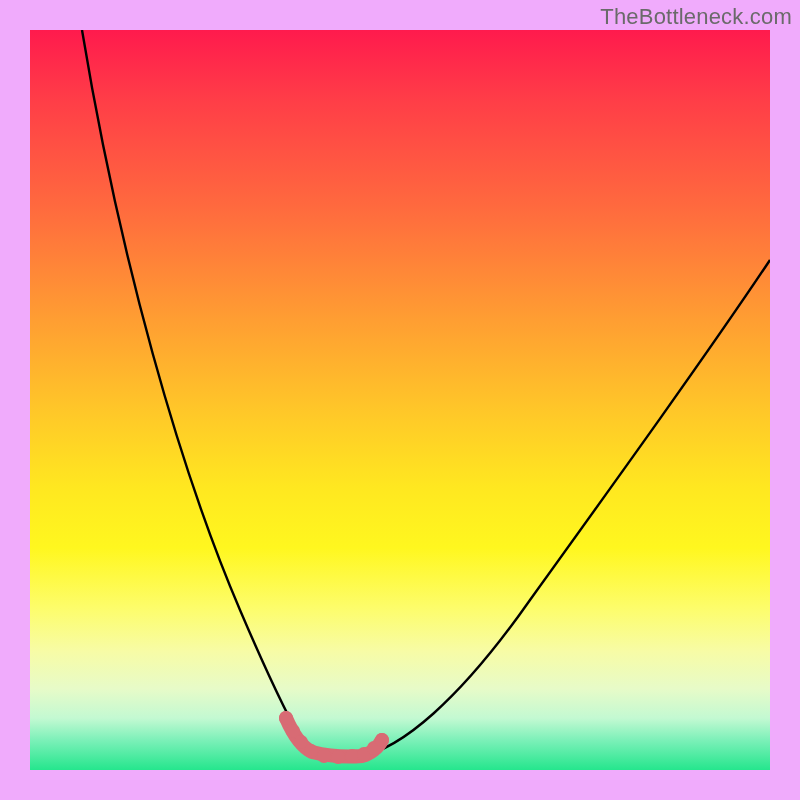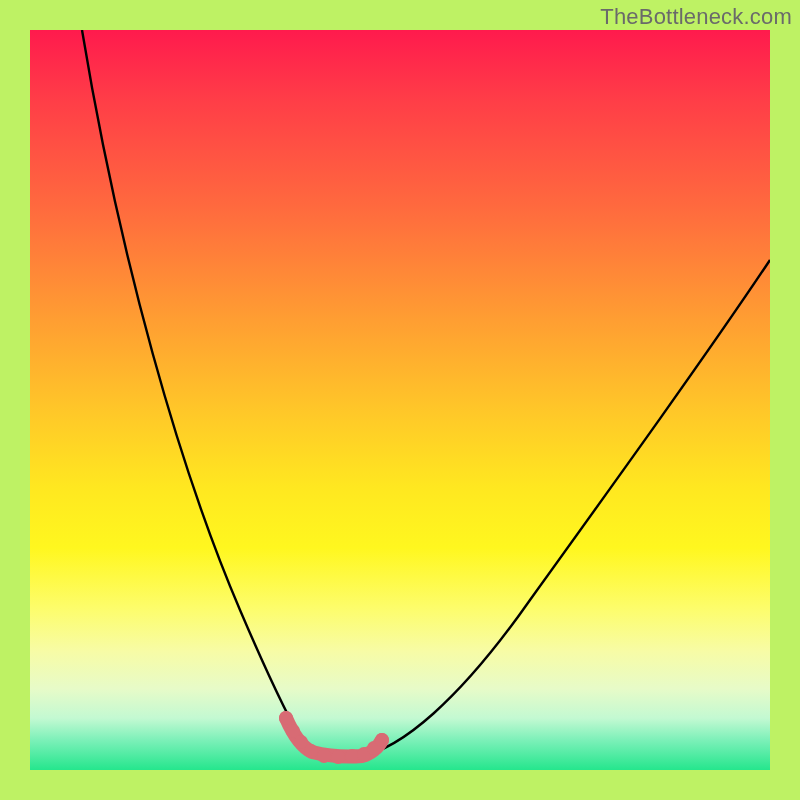--- a/index.html
+++ b/index.html
@@ -10,21 +10,21 @@
     background: #000;
     overflow: hidden;
     font-family: Arial, Helvetica, sans-serif;
   }
   .frame {
     position: absolute;
     left: 0;
     top: 0;
     width: 800px;
     height: 800px;
-    background: #bef264;
+    background: #f0abfc;
   }
   .plot-area {
     position: absolute;
     left: 30px;
     top: 30px;
     width: 740px;
     height: 740px;
   }
   .gradient {
     position: absolute;

